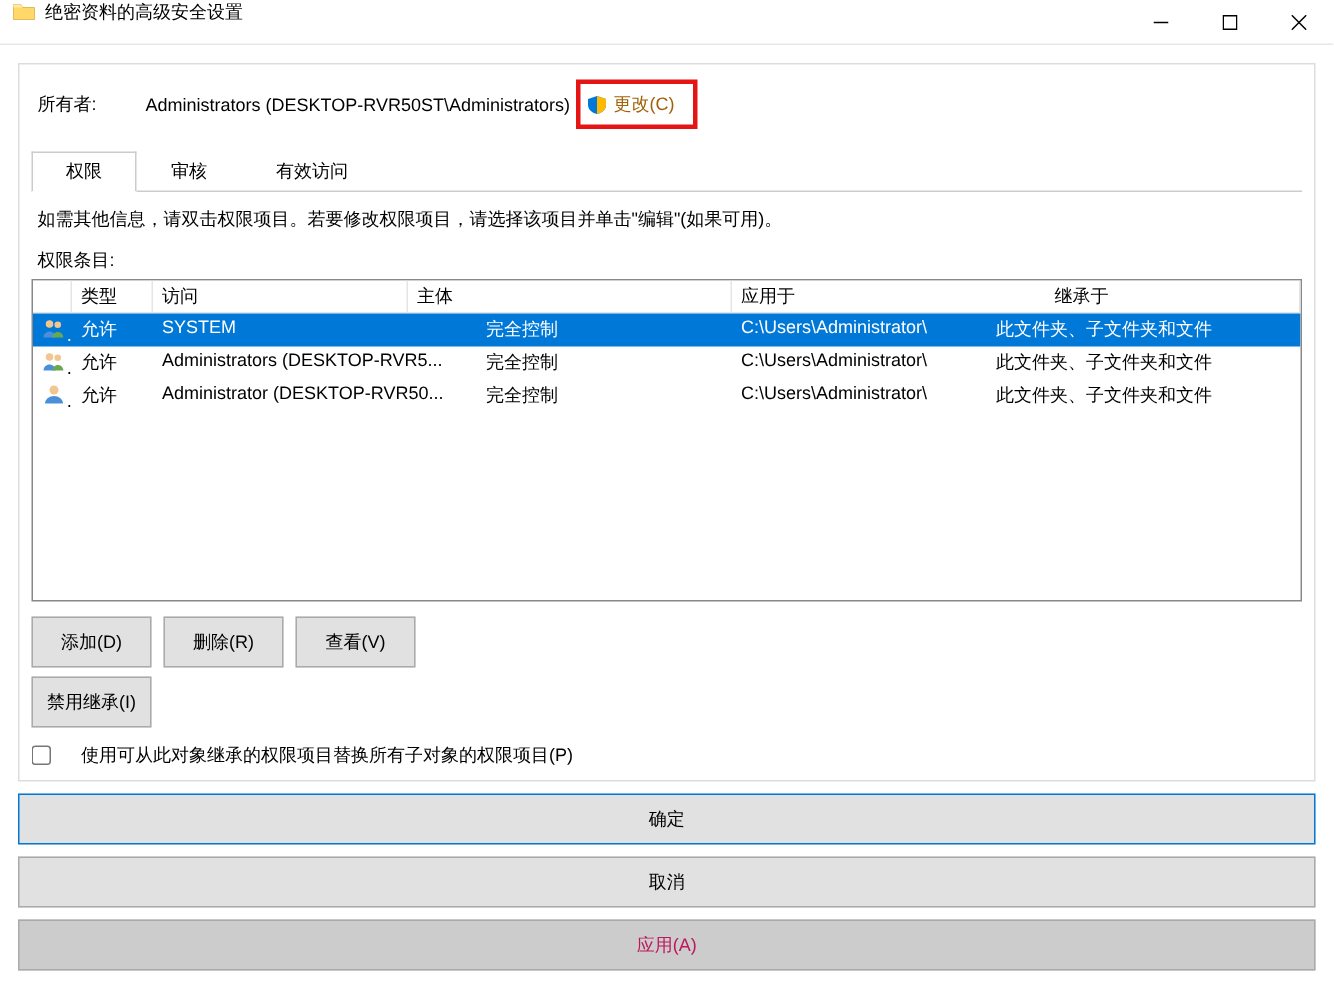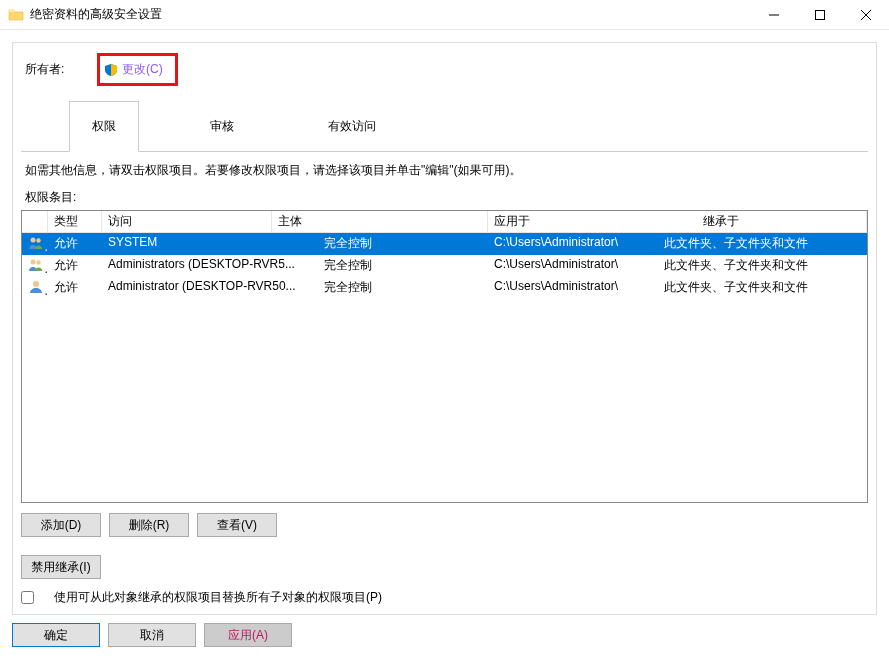--- a/index.html
+++ b/index.html
@@ -8,21 +8,20 @@
   font-size: 12px;
   background: #fff;
   width: 889px;
   height: 659px;
   overflow: hidden;
   color: #000;
 }
 .titlebar {
   height: 30px;
   display: flex;
-  align-items: center;
   border-bottom: 1px solid #e8e8e8;
   padding-left: 8px;
 }
 .titlebar .folder-icon {
   width: 16px; height: 16px;
   margin-right: 6px;
 }
 .titlebar .title { flex: 0 0 auto; }
 .titlebar .spacer { flex: 1; }
 .win-btn {
@@ -51,44 +50,43 @@
   margin-bottom: 8px;
   padding-left: 4px;
 }
 .info-label {
   width: 72px;
 }
 .info-val {
   margin-right: 4px;
 }
 .change-link {
-  color: #8b5cf6;
+  color: #a16207;
   padding: 2px 4px;
   display: inline-flex;
   align-items: center;
   gap: 2px;
 }
 .red-box {
   border: 3px solid #e51515;
   padding: 3px 8px 3px 4px;
   display: inline-flex;
   align-items: center;
 }
 .tabs {
   display: flex;
   margin-top: 6px;
   border-bottom: 1px solid #ccc;
 }
 .tab {
-  padding: 16px 22px;
+  padding: 4px 22px;
   border: 1px solid transparent;
   position: relative;
   top: 1px;
   text-align: center;
-  margin-left: 48px;
 }
 .tab.active {
   border: 1px solid #ccc;
   border-bottom: 1px solid #fff;
   background: #fff;
 }
 .help-text {
   margin: 10px 4px 8px 4px;
 }
 .entries-label {
@@ -129,41 +127,42 @@
   background: #0078d7;
   color: #fff;
 }
 .btn-row {
   margin: 10px 0 6px 0;
   display: flex;
   gap: 8px;
 }
 .btn {
   min-width: 80px;
-  height: 24px;
+  height: 34px;
   border: 1px solid #aaa;
   background: #e1e1e1;
   display: inline-flex;
   align-items: center;
   justify-content: center;
   padding: 0 0;
   font-family: inherit;
   font-size: 12px;
 }
 .btn.disabled { color: #be185d; background: #ccc; }
 .chk-row {
   display: flex;
   margin-top: 4px;
   gap: 20px;
 }
 .footer {
   display: flex;
-  justify-content: flex-start;
+  justify-content: center;
   gap: 8px;
   padding: 8px 0 0 0;
+  flex-direction: column;
 }
 .user-icon, .users-icon {
   width: 16px; height: 16px; display: inline-block;
 }
 .shield-icon {
   width: 14px; height: 14px; display: inline-block;
 }
 </style>
 </head>
 <body>
@@ -194,20 +193,21 @@
       </svg>
     </div>
 </div>
 
 <div class="content">
   <div class="panel">
 
 
     <div class="info-row">
       <span class="info-label">所有者:</span>
+      <span class="info-val">Administrators (DESKTOP-RVR50ST\Administrators)</span>
       <span class="red-box">
         <span class="shield-icon">
           <svg viewBox="0 0 14 14">
               <path d="M7 1 L13 3 V7 C13 10 10 12.5 7 13 C4 12.5 1 10 1 7 V3 Z" fill="#0078d7"></path>
               <path d="M7 1 L13 3 V7 C13 10 10 12.5 7 13 Z" fill="#ffb900"></path>
             </svg>
         </span>
         <a class="change-link">更改(C)</a>
       </span>
     </div>
@@ -269,21 +269,21 @@
             <div class="td col-apply">此文件夹、子文件夹和文件</div>
           </div>
         </div>
     </div>
 
     <div class="btn-row">
       <button class="btn">添加(D)</button>
       <button class="btn">删除(R)</button>
       <button class="btn">查看(V)</button>
     </div>
-    <div class="btn-row" style="margin-top:12px">
+    <div class="btn-row" style="margin-top:0">
       <button class="btn">禁用继承(I)</button>
     </div>
 
     <div class="chk-row">
       <input type="checkbox" style="">
       <label>使用可从此对象继承的权限项目替换所有子对象的权限项目(P)</label>
     </div>
 
   </div>
 

